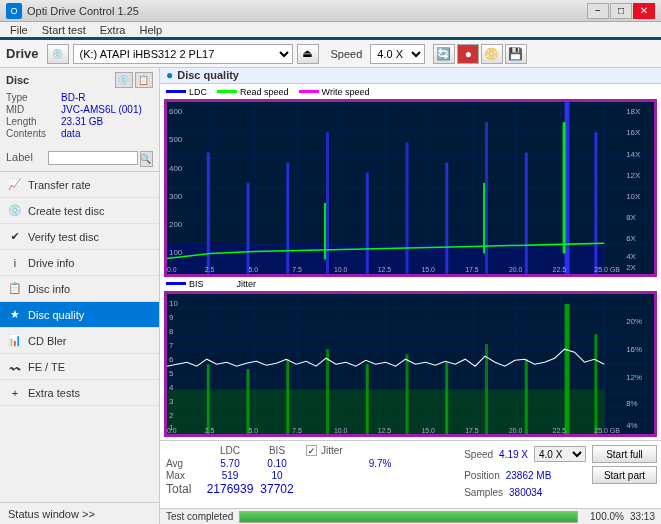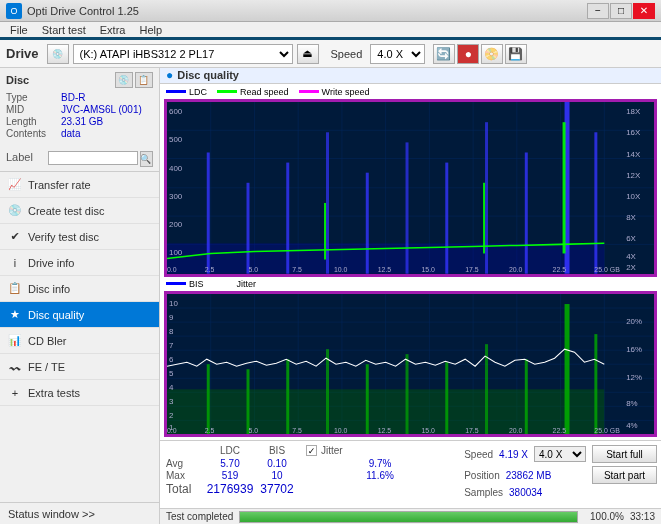--- a/index.html
+++ b/index.html
@@ -515,21 +515,20 @@
           <span style="color:#555;">Avg</span>
           <span style="color:#0000cc; text-align:center;">5.70</span>
           <span style="color:#0000cc; text-align:center;">0.10</span>
           <span style="color:#0000cc; text-align:center; margin-left:8px;">9.7%</span>
         </div>
 
         <div style="display:grid; grid-template-columns: 38px 52px 42px 1fr; font-size:10px; margin-bottom:1px;">
           <span style="color:#555;">Max</span>
           <span style="color:#0000cc; text-align:center;">519</span>
           <span style="color:#0000cc; text-align:center;">10</span>
-          <span style="color:#0000cc; text-align:center; margin-left:8px;">11.6%</span>
         </div>
 
         <div style="display:grid; grid-template-columns: 38px 52px 42px 1fr; font-size:12px;">
           <span style="color:#555;">Total</span>
           <span style="color:#0000cc; text-align:center;">2176939</span>
           <span style="color:#0000cc; text-align:center;">37702</span>
           <span style="color:#0000cc; text-align:center; margin-left:8px;"></span>
         </div>
       </div>
 

